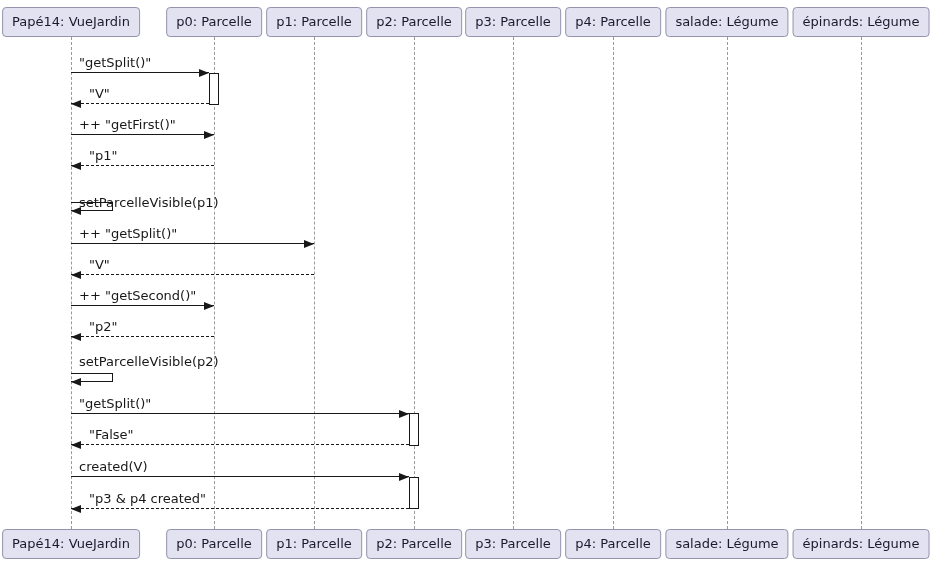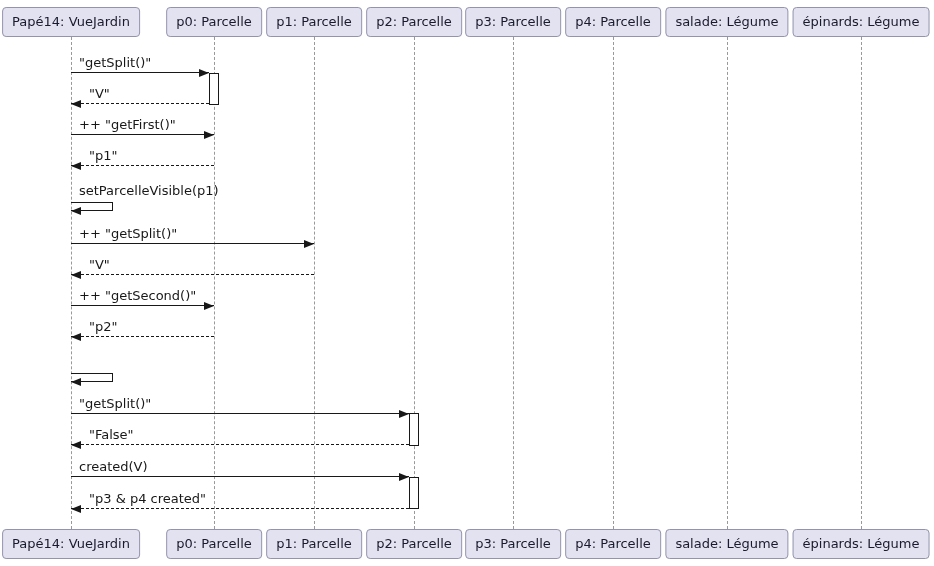--- a/index.html
+++ b/index.html
@@ -95,35 +95,36 @@
     <div class="arrow right" style="left: 199px; top: 69px;"></div>
     <div class="msg-label" style="left: 89px; top: 86px;">"V"</div>
     <div class="msg-line dashed" style="left: 71px; top: 103px; width: 138px;"></div>
     <div class="arrow left" style="left: 71px; top: 100px;"></div>
     <div class="msg-label" style="left: 79px; top: 117px;">++ "getFirst()"</div>
     <div class="msg-line solid" style="left: 71px; top: 134px; width: 143px;"></div>
     <div class="arrow right" style="left: 204px; top: 131px;"></div>
     <div class="msg-label" style="left: 89px; top: 148px;">"p1"</div>
     <div class="msg-line dashed" style="left: 71px; top: 165px; width: 143px;"></div>
     <div class="arrow left" style="left: 71px; top: 162px;"></div>
-    <div class="msg-label" style="left: 79px; top: 183px;">setParcelleVisible(p1)</div>
+    <div class="msg-label" style="left: 79px; top: 195px;">setParcelleVisible(p1)</div>
     <div class="self-loop" style="left: 71px; top: 202px; width: 42px; height: 9px;"></div>
     <div class="arrow left" style="left: 71px; top: 207px;"></div>
     <div class="msg-label" style="left: 79px; top: 226px;">++ "getSplit()"</div>
     <div class="msg-line solid" style="left: 71px; top: 243px; width: 243px;"></div>
     <div class="arrow right" style="left: 304px; top: 240px;"></div>
     <div class="msg-label" style="left: 89px; top: 257px;">"V"</div>
     <div class="msg-line dashed" style="left: 71px; top: 274px; width: 243px;"></div>
     <div class="arrow left" style="left: 71px; top: 271px;"></div>
     <div class="msg-label" style="left: 79px; top: 288px;">++ "getSecond()"</div>
     <div class="msg-line solid" style="left: 71px; top: 305px; width: 143px;"></div>
     <div class="arrow right" style="left: 204px; top: 302px;"></div>
     <div class="msg-label" style="left: 89px; top: 319px;">"p2"</div>
     <div class="msg-line dashed" style="left: 71px; top: 336px; width: 143px;"></div>
     <div class="arrow left" style="left: 71px; top: 333px;"></div>
+    <div class="msg-label" style="left: 79px; top: 354px;">setParcelleVisible(p2)</div>
     <div class="self-loop" style="left: 71px; top: 373px; width: 42px; height: 9px;"></div>
     <div class="arrow left" style="left: 71px; top: 378px;"></div>
     <div class="msg-label" style="left: 79px; top: 396px;">"getSplit()"</div>
     <div class="msg-line solid" style="left: 71px; top: 413px; width: 338px;"></div>
     <div class="arrow right" style="left: 399px; top: 410px;"></div>
     <div class="msg-label" style="left: 89px; top: 427px;">"False"</div>
     <div class="msg-line dashed" style="left: 71px; top: 444px; width: 338px;"></div>
     <div class="arrow left" style="left: 71px; top: 441px;"></div>
     <div class="msg-label" style="left: 79px; top: 459px;">created(V)</div>
     <div class="msg-line solid" style="left: 71px; top: 476px; width: 338px;"></div>

